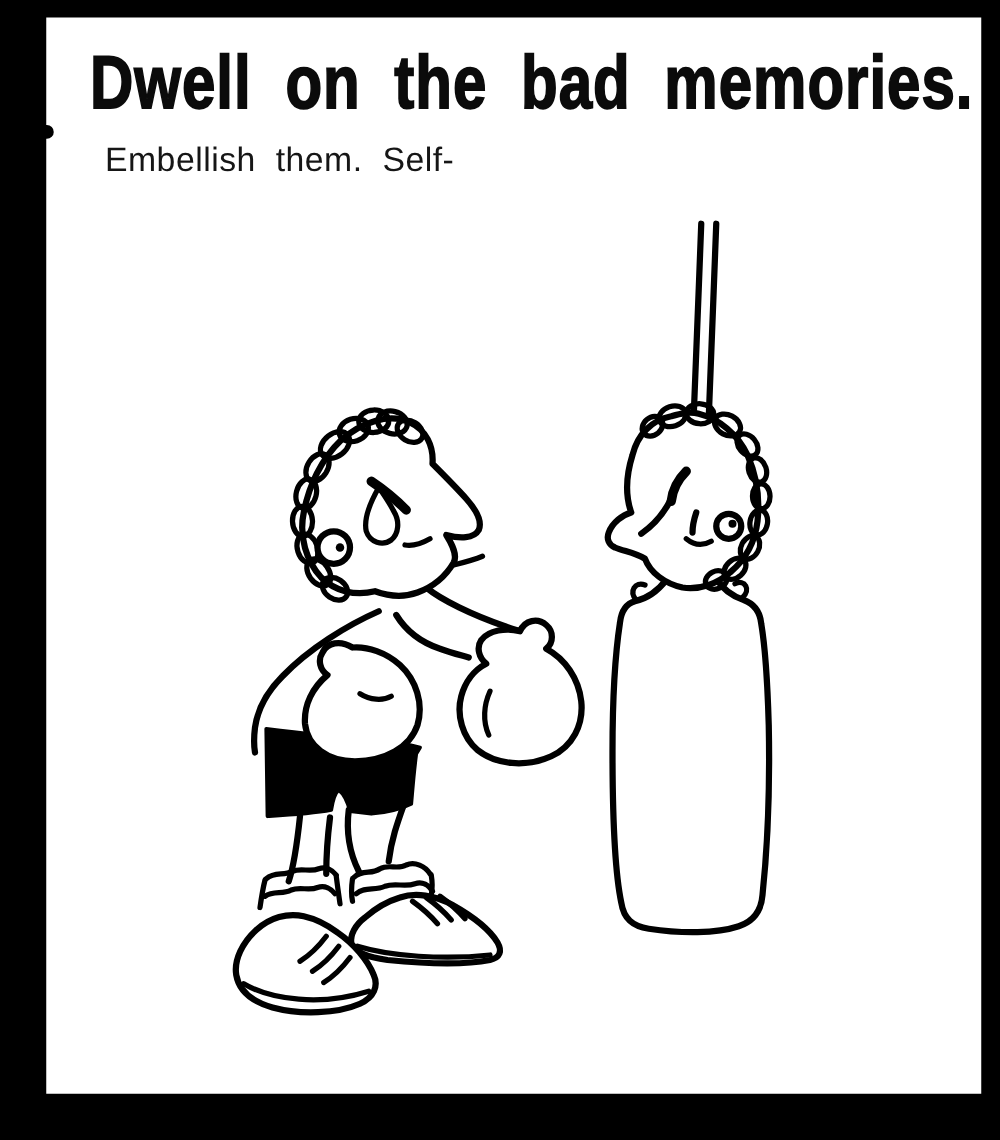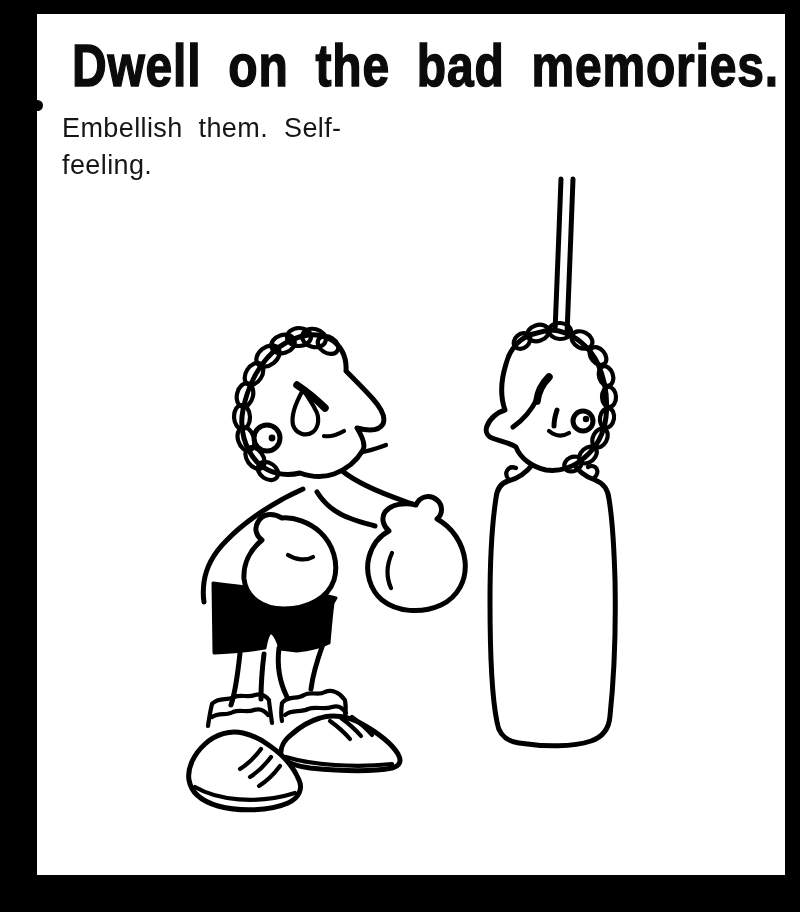--- a/index.html
+++ b/index.html
@@ -31,21 +31,21 @@
     color:#0b0b0b;
     letter-spacing:1px;
     word-spacing:16px;
     white-space:nowrap;
     transform:scale(0.8,1);
     transform-origin:0 0;
     -webkit-text-stroke:1.5px #0b0b0b;
   }
   .caption{
     position:absolute;
-    left:62px; top:110px;
+    left:84px; top:110px;
     font-size:27px;
     line-height:37px;
     color:#161616;
     letter-spacing:0.4px;
     word-spacing:8px;
     white-space:nowrap;
   }
   svg.art{
     position:absolute;
     left:0; top:0;
@@ -62,21 +62,20 @@
 </head>
 <body>
 
 <div class="panel"></div>
 <div class="scan-notch"></div>
 
 <div class="title">Dwell on the bad memories.</div>
 
 <div class="caption">
   <div>Embellish them. Self-</div>
-  <div>feeling.</div>
 </div>
 
 <svg class="art" viewBox="0 0 800 912" aria-hidden="true">
 
   <g>
 
     <g>
       <path class="ln" d="M 561 179 C 559 230 557 285 555 332"></path>
       <path class="ln" d="M 573 179 C 571 230 569 286 567 334"></path>
     </g>

